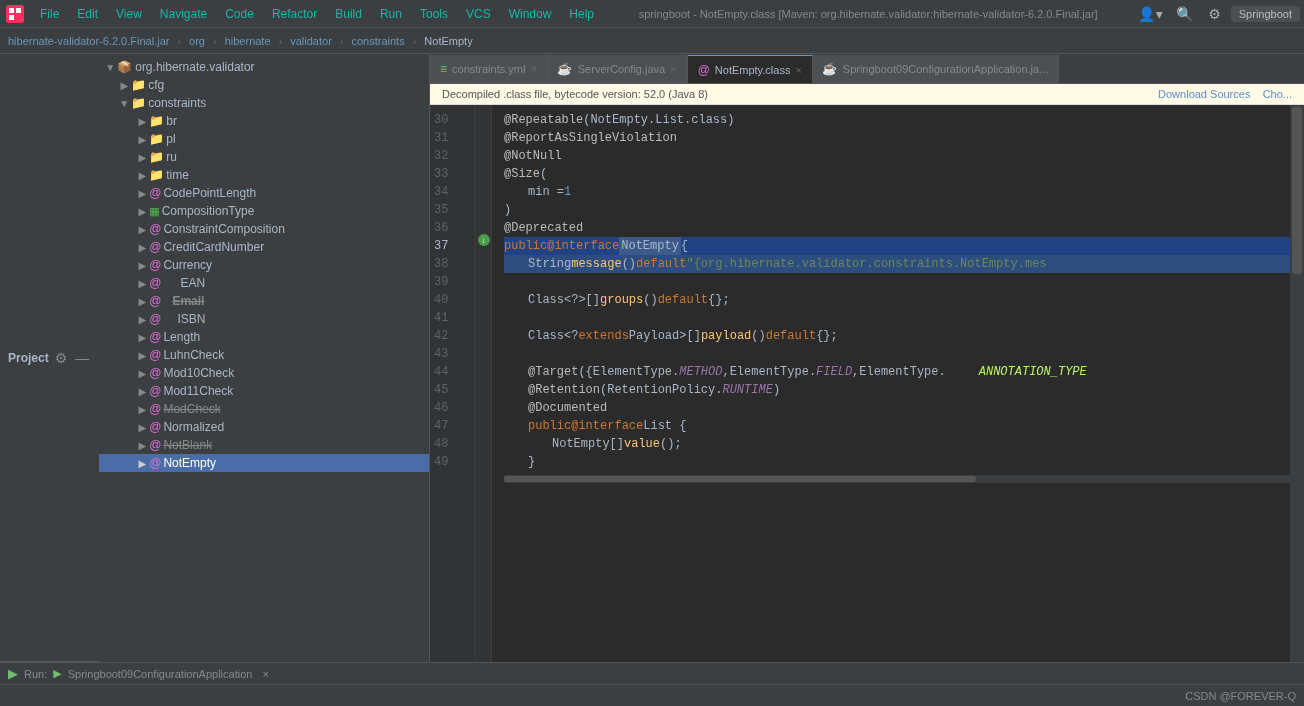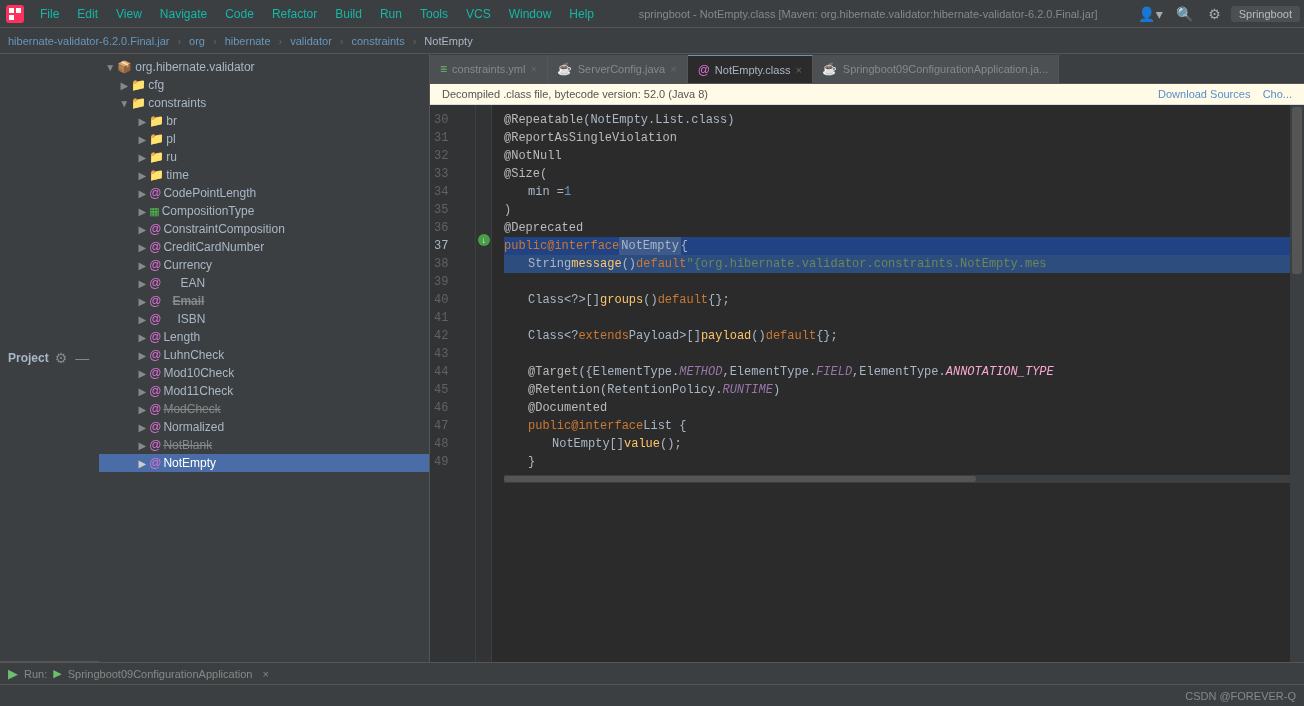--- a/index.html
+++ b/index.html
@@ -656,21 +656,21 @@
             <span class="type">ElementType</span>
             <span style="color:#a9b7c6;">.</span>
             <span class="italic" style="color:#9876aa;">METHOD</span>
             <span style="color:#a9b7c6;">, </span>
             <span class="type">ElementType</span>
             <span style="color:#a9b7c6;">.</span>
             <span class="italic" style="color:#9876aa;">FIELD</span>
             <span style="color:#a9b7c6;">, </span>
             <span class="type">ElementType</span>
             <span style="color:#a9b7c6;">.</span>
-            <span class="italic" style="color:#f9a8d4;">ANNOTATION_TYPE</span>
+            <span class="italic" style="color:#bef264;margin-left:33px;">ANNOTATION_TYPE</span>
         </div>
 
         <div class="code-line">
           <span style="margin-left:24px;"></span>
             <span class="annotation">@</span>
             <span class="annotation-name">Retention</span>
             <span style="color:#a9b7c6;">(</span>
             <span class="type">RetentionPolicy</span>
             <span style="color:#a9b7c6;">.</span>
             <span class="italic" style="color:#9876aa;">RUNTIME</span>

